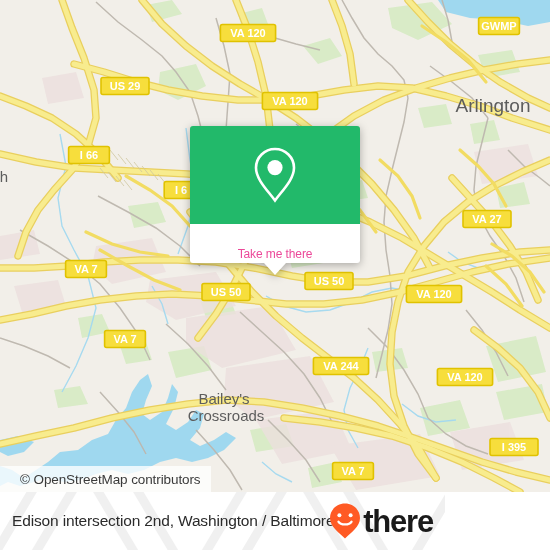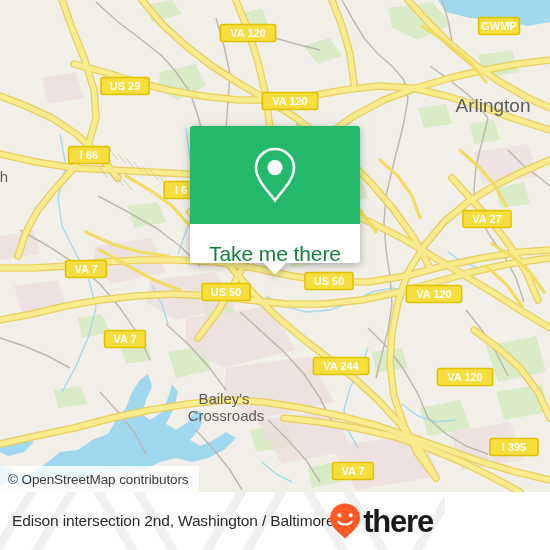--- a/index.html
+++ b/index.html
@@ -25,21 +25,21 @@
     overflow: hidden;
     background: #f2efe9;
   }
   #map-svg { position: absolute; left: 0; top: 0; display: block; }
 
   
   #osm-attrib {
     position: absolute;
     left: 0; bottom: 0;
     height: 26px;
-    padding: 0 10px 0 8px;
+    padding: 0 10px 0 20px;
     display: flex; align-items: center;
     background: rgba(255,255,255,0.78);
     font-size: 13.5px;
     color: #3a3a3a;
     letter-spacing: -0.1px;
     z-index: 30;
   }
 
   
   #callout {
@@ -57,22 +57,22 @@
   }
   #callout-pin { display: block; }
   #callout-bottom {
     position: relative;
     height: 39px;
     background: #ffffff;
     border-radius: 0 0 3px 3px;
     display: flex; align-items: center; justify-content: center;
   }
   #callout-label {
-    font-size: 21px;
-    color: #15803d;
+    font-size: 12px;
+    color: #ec4899;
     letter-spacing: -0.1px;
     margin-top: 20px;
   }
   #callout-tail {
     position: absolute;
     left: 50%; top: 100%;
     margin-left: -11px;
     width: 0; height: 0;
     border-left: 11px solid transparent;
     border-right: 11px solid transparent;

